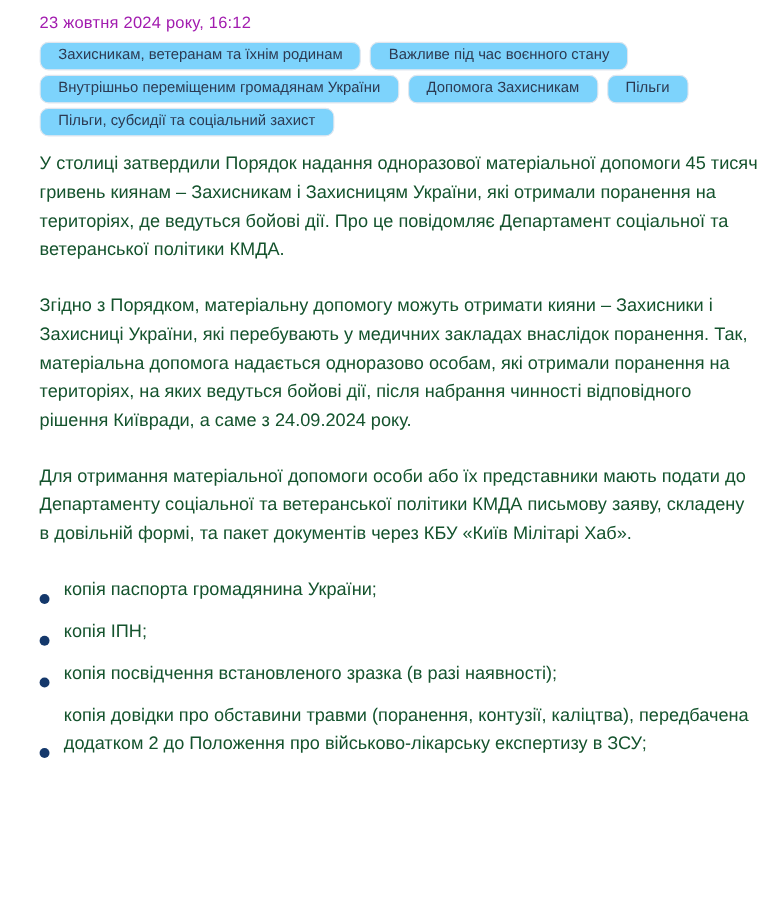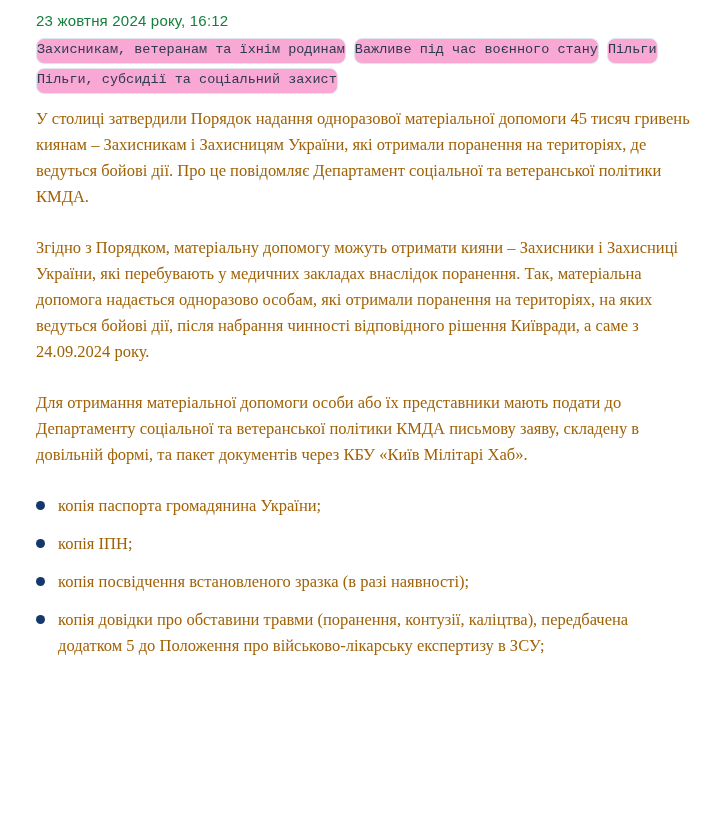--- a/index.html
+++ b/index.html
@@ -12,67 +12,65 @@
     min-height: 828px;
     font-family: "Liberation Sans", sans-serif;
     color: #37373c;
     box-sizing: border-box;
   }
   .page {
     padding: 12px 18px 20px 36px;
     box-sizing: border-box;
   }
   .date {
-    color: #15803d;
+    color: #a21caf;
     font-size: 15px;
     letter-spacing: 0.2px;
     margin-bottom: 9px;
   }
   .tags {
     display: flex;
     flex-wrap: wrap;
     gap: 4px 8px;
     max-width: 630px;
     margin-bottom: 12px;
   }
   .tag {
     display: inline-block;
     border: 1px solid #e1e6ee;
-    background: #f9a8d4;
+    background: #7dd3fc;
     color: #2c3a52;
     font-size: 13.5px;
     line-height: 1.25;
-    padding: 3px 0 4px;
+    padding: 3px 16px 4px;
     border-radius: 8px;
     white-space: nowrap;
     text-decoration: none;
     cursor: pointer;
-    font-family: Liberation Mono, monospace;
   }
   .article {
     font-size: 16.5px;
     line-height: 26px;
     max-width: 655px;
-    color: #a16207;
-    font-family: Liberation Serif, serif;
+    color: #14532d;
   }
   .article p {
     margin: 0 0 25px 0;
   }
   .article p.list-intro {
     margin-bottom: 27px;
   }
   ul.doc-list {
     list-style: none;
     margin: 0 0 32px 0;
     padding: 0;
   }
   ul.doc-list li {
     display: flex;
-    align-items: flex-start;
+    align-items: flex-end;
     gap: 13px;
     margin-bottom: 12px;
   }
   .bullet {
     flex: 0 0 auto;
     width: 9px;
     height: 9px;
     border-radius: 50%;
     background: #14386b;
     margin-top: 8px;
@@ -81,20 +79,22 @@
 </head>
 <body>
 
 <div class="page">
 
   <div class="date">23 жовтня 2024 року, 16:12</div>
 
   <div class="tags">
     <a class="tag">Захисникам, ветеранам та їхнім родинам</a>
     <a class="tag">Важливе під час воєнного стану</a>
+    <a class="tag">Внутрішньо переміщеним громадянам України</a>
+    <a class="tag">Допомога Захисникам</a>
     <a class="tag">Пільги</a>
     <a class="tag">Пільги, субсидії та соціальний захист</a>
   </div>
 
   <div class="article">
 
     <p>У столиці затвердили Порядок надання одноразової матеріальної допомоги 45 тисяч гривень киянам – Захисникам і Захисницям України, які отримали поранення на територіях, де ведуться бойові дії. Про це повідомляє Департамент соціальної та ветеранської політики КМДА.</p>
 
     <p>Згідно з Порядком, матеріальну допомогу можуть отримати кияни – Захисники і Захисниці України, які перебувають у медичних закладах внаслідок поранення. Так, матеріальна допомога надається одноразово особам, які отримали поранення на територіях, на яких ведуться бойові дії, після набрання чинності відповідного рішення Київради, а саме з 24.09.2024 року.</p>
 
@@ -109,20 +109,20 @@
       <li>
         <span class="bullet"></span>
         <span>копія ІПН;</span>
       </li>
       <li>
         <span class="bullet"></span>
         <span>копія посвідчення встановленого зразка (в разі наявності);</span>
       </li>
       <li>
         <span class="bullet"></span>
-        <span>копія довідки про обставини травми (поранення, контузії, каліцтва), передбачена додатком 5 до Положення про військово-лікарську експертизу в ЗСУ;</span>
+        <span>копія довідки про обставини травми (поранення, контузії, каліцтва), передбачена додатком 2 до Положення про військово-лікарську експертизу в ЗСУ;</span>
       </li>
 
     </ul>
 
   </div>
 
 </div>
 
 </body></html>

